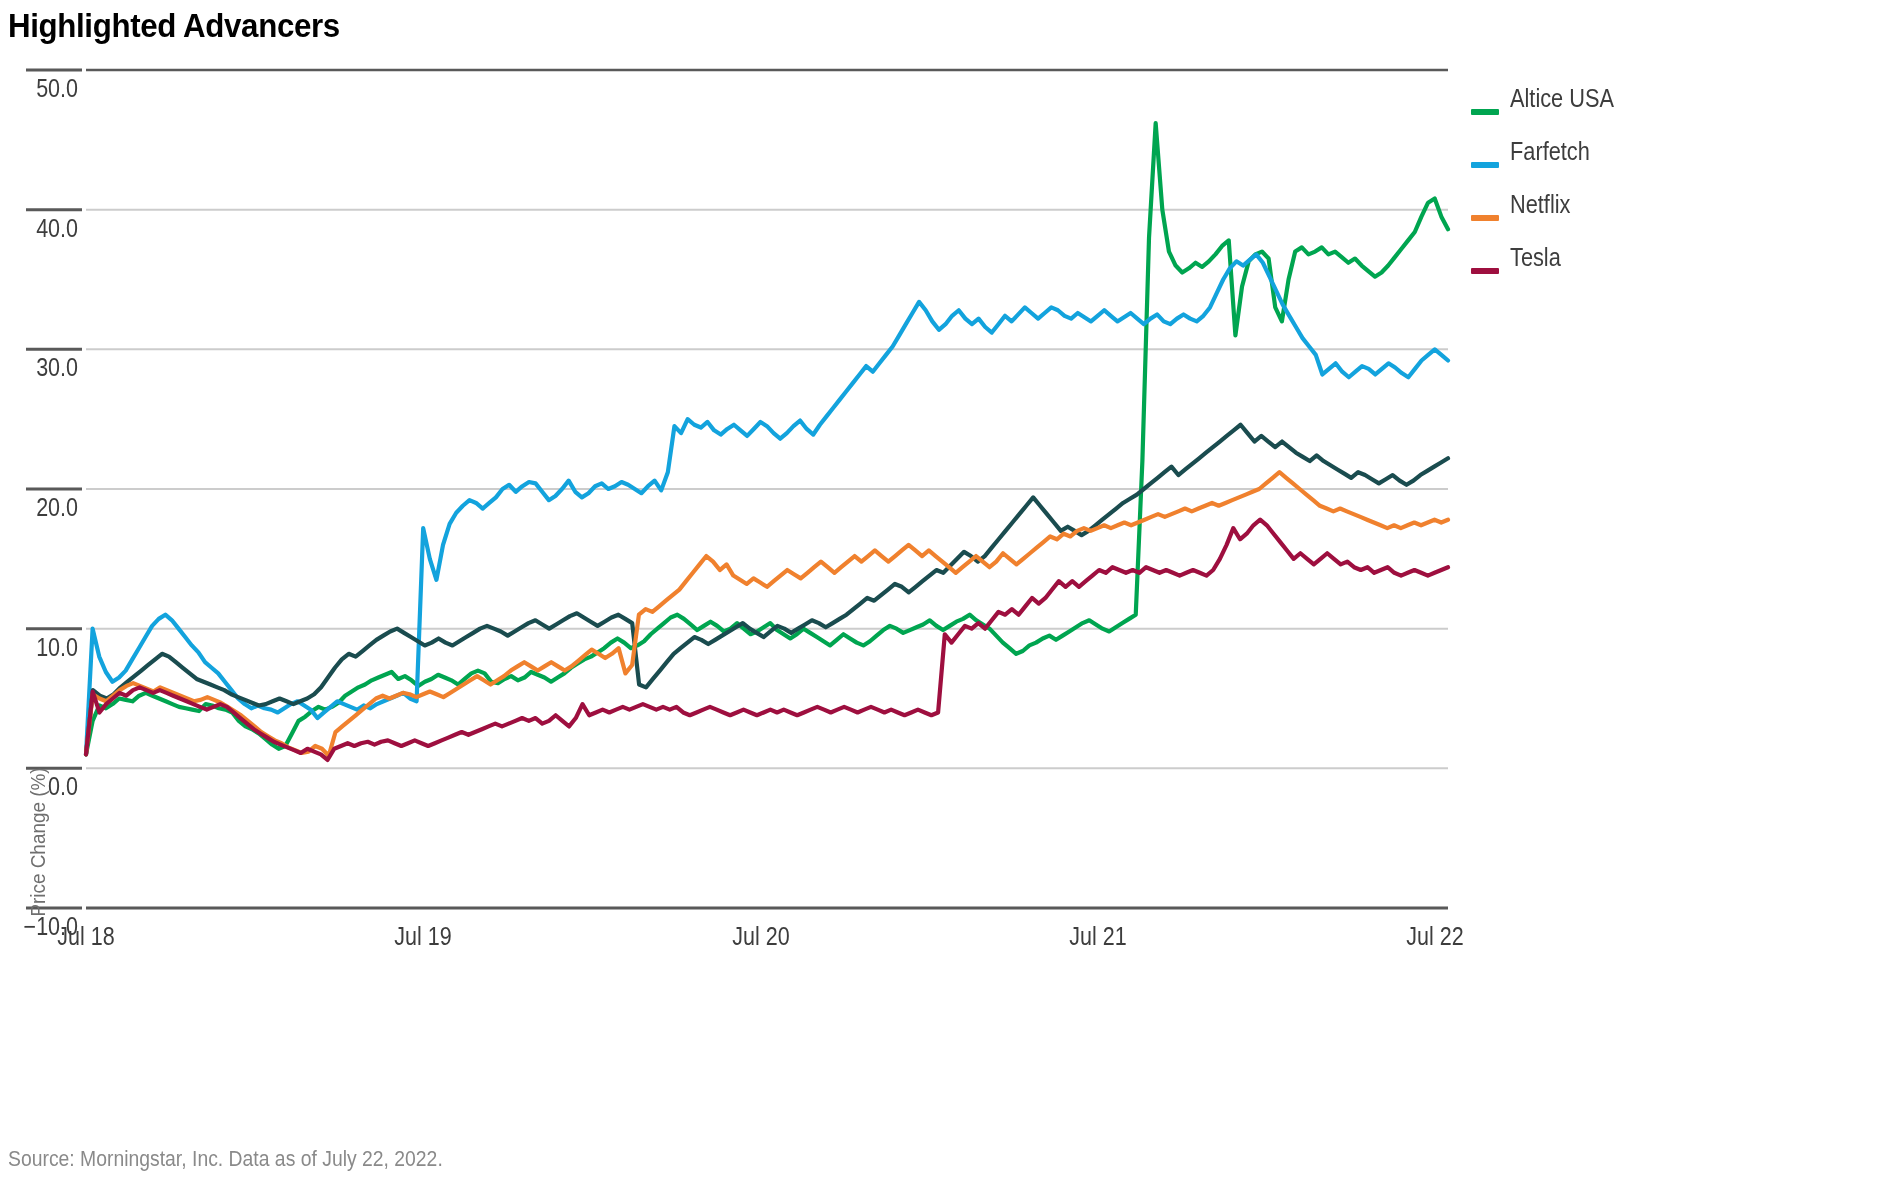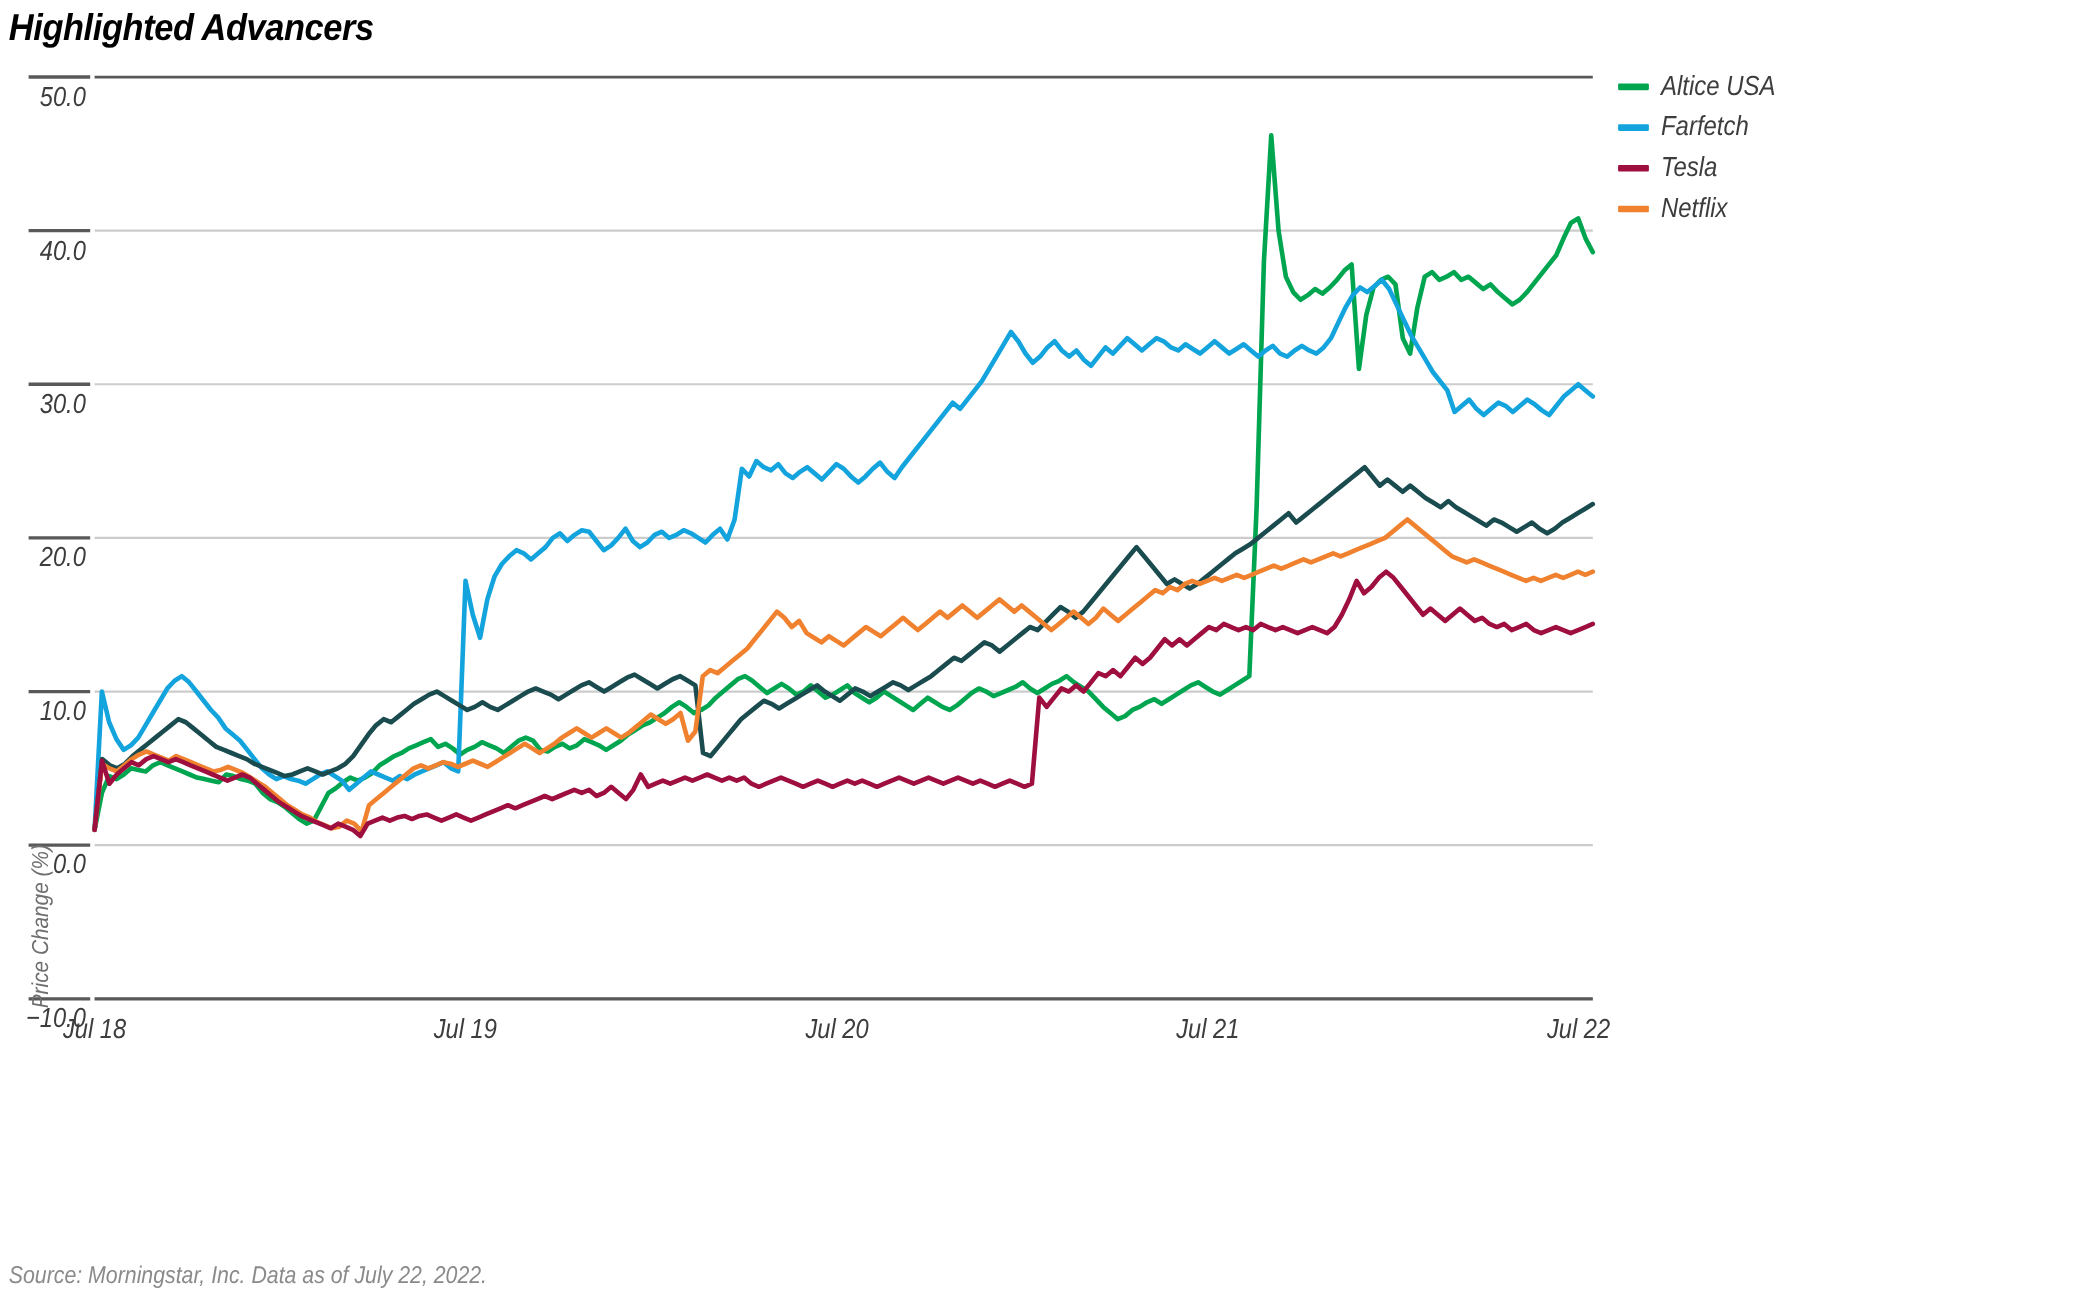--- a/index.html
+++ b/index.html
@@ -14,21 +14,20 @@
     height: 1186px;
     font-family: "Liberation Sans", sans-serif;
     color: #1a1a1a;
     overflow: hidden;
     position: relative;
   }
 
   #chart-root {
     position: absolute;
     inset: 0;
-    font-style: italic;
   }
 
   
   .chart-title {
     position: absolute;
     left: 8px;
     top: 6px;
     font-size: 34px;
     font-weight: bold;
     letter-spacing: -0.4px;
@@ -90,22 +89,23 @@
 
   
   .legend {
     position: absolute;
     left: 1471px;
     top: 62px;
     width: 420px;
   }
   .legend-item {
     display: flex;
-    align-items: flex-start;
+    align-items: flex-end;
     margin-bottom: 4px;
+    margin-top: 20px;
   }
   .legend-swatch {
     flex: 0 0 auto;
     width: 28px;
     height: 6px;
     border-radius: 1px;
     margin-top: 14px;
     margin-right: 11px;
   }
   .legend-label {
@@ -186,23 +186,23 @@
   <div class="legend" id="legend">
       <div class="legend-item">
         <span class="legend-swatch" style="background: rgb(0, 165, 80);"></span>
         <span class="legend-label">Altice USA</span>
       </div>
       <div class="legend-item">
         <span class="legend-swatch" style="background: rgb(19, 163, 221);"></span>
         <span class="legend-label">Farfetch</span>
       </div>
       <div class="legend-item">
+        <span class="legend-swatch" style="background: rgb(240, 129, 46);"></span>
+        <span class="legend-label">Netflix</span>
+      </div>
+      <div class="legend-item">
         <span class="legend-swatch" style="background: rgb(158, 15, 63);"></span>
         <span class="legend-label">Tesla</span>
       </div>
-      <div class="legend-item">
-        <span class="legend-swatch" style="background: rgb(240, 129, 46);"></span>
-        <span class="legend-label">Netflix</span>
-      </div>
     </div>
 
   <div class="source-note">Source: Morningstar, Inc. Data as of July 22, 2022.</div>
 </div>
 
 </body></html>

